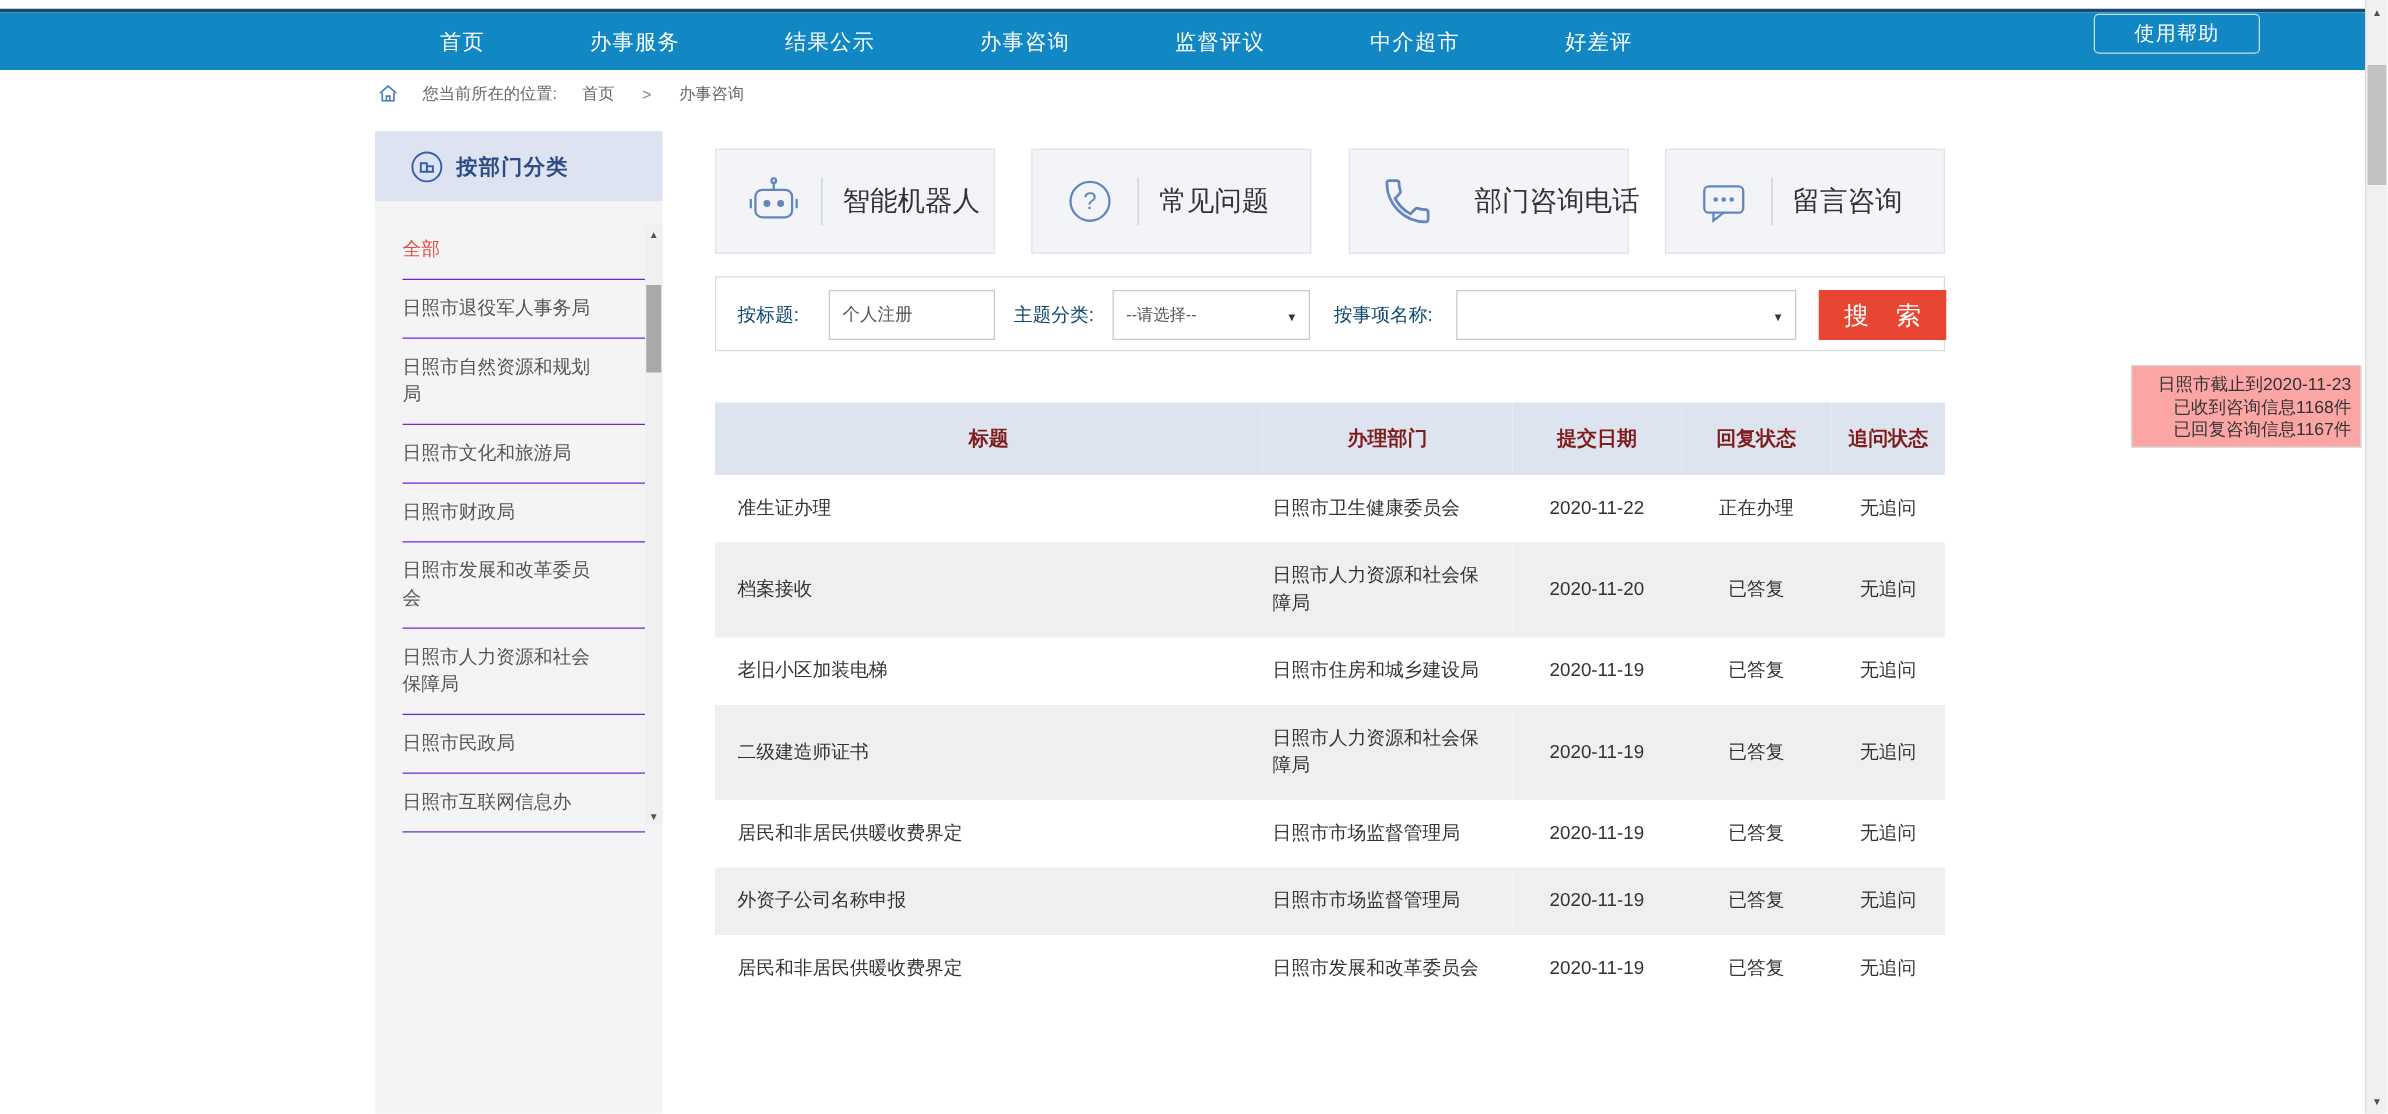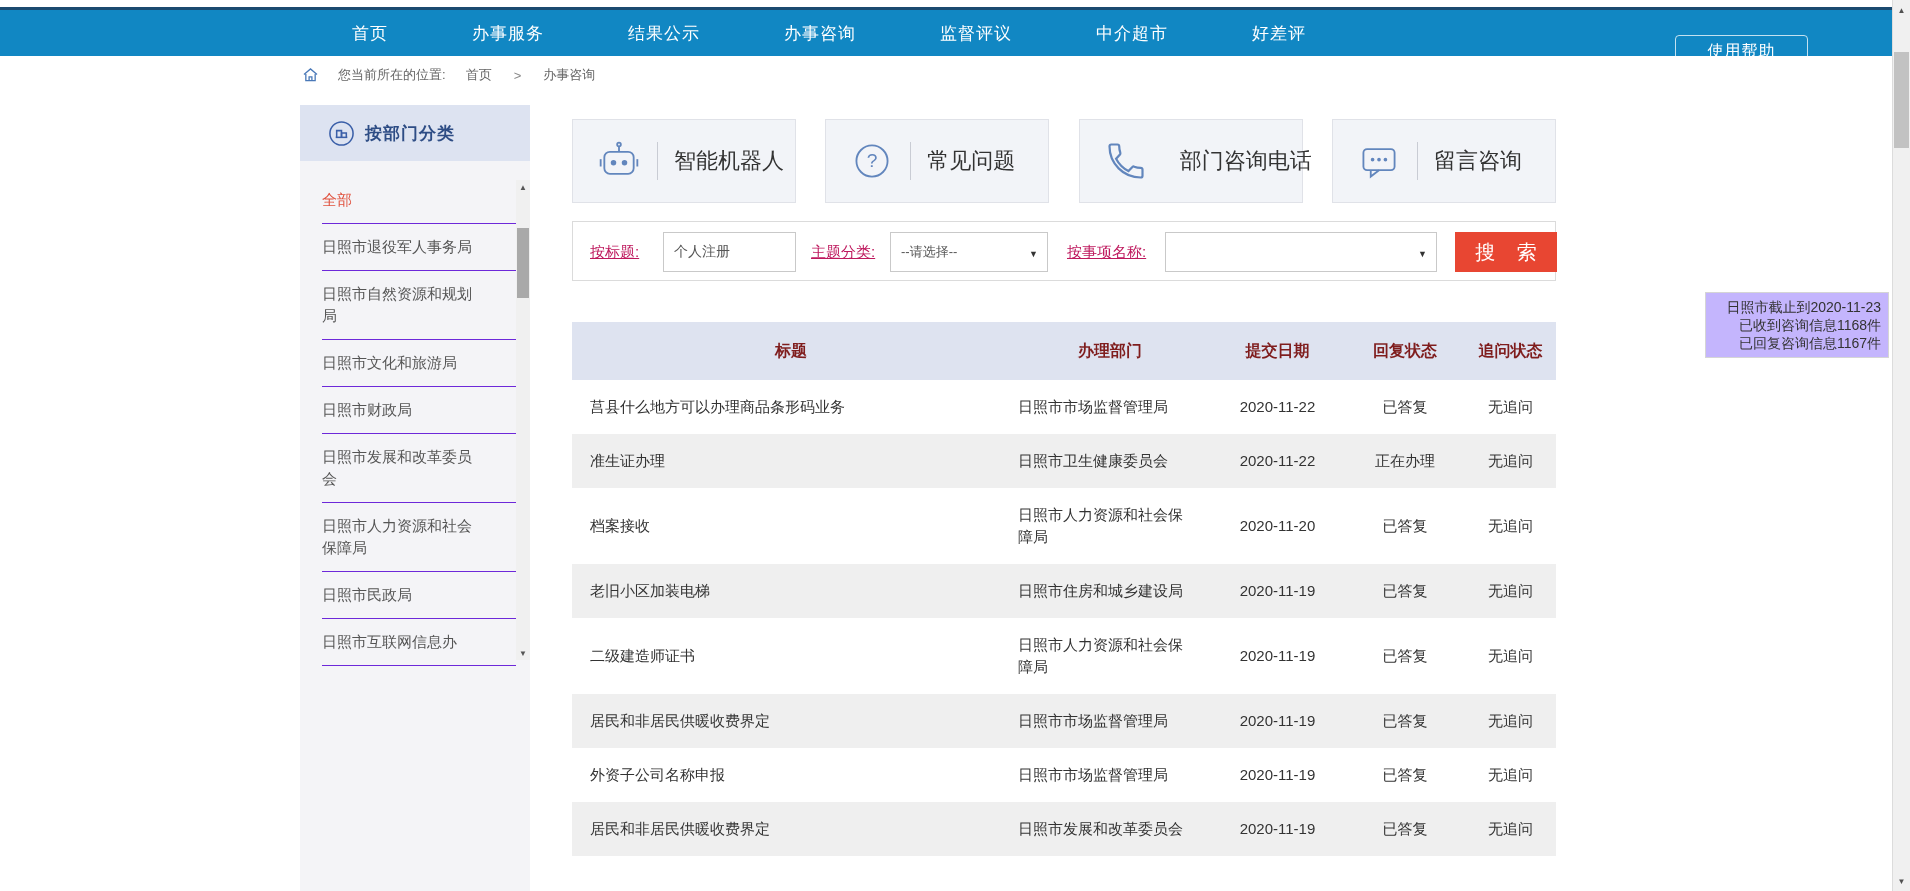--- a/index.html
+++ b/index.html
@@ -5,21 +5,21 @@
   * { margin:0; padding:0; box-sizing:border-box; }
   html,body { width:1910px; height:891px; overflow:hidden; background:#fff;
     font-family:"Liberation Sans","DejaVu Sans",sans-serif; }
   .stage { position:relative; width:1910px; height:891px; background:#fff; }
 
   
   .top-dark { position:absolute; left:0; top:7px; width:1892px; height:3px; background:#1b4a70; }
   .navbar { position:absolute; left:0; top:10px; width:1892px; height:46px; background:#1187c3;
     display:flex; align-items:center; padding-left:352px; gap:84px; }
   .nav-item { color:#fff; font-size:17px; letter-spacing:1px; cursor:pointer; white-space:nowrap; }
-  .help-btn { position:absolute; left:1675px; top:35px; width:133px; height:32px;
+  .help-btn { position:absolute; left:1675px; top:11px; width:133px; height:32px;
     border:1px solid rgba(255,255,255,.75); border-radius:4px; color:#fff; font-size:16px;
     display:flex; align-items:center; justify-content:center; letter-spacing:1px; cursor:pointer; }
 
   
   .breadcrumb { position:absolute; left:303px; top:66px; display:flex; align-items:center;
     gap:20px; font-size:13px; color:#666; }
   .breadcrumb .sep { color:#888; margin:0 2px; }
 
   
   .sidebar { position:absolute; left:300px; top:105px; width:230px; height:786px; background:#f4f4f7; }
@@ -42,33 +42,33 @@
   .cards { position:absolute; left:572px; top:119px; width:984px; display:flex; justify-content:space-between; }
   .card { width:224px; height:84px; background:#f2f4f8; border:1px solid #e0e2e8;
     display:flex; align-items:center; padding-left:24px; gap:16px; cursor:pointer; }
   .card .vline { width:1px; height:38px; background:#c9ccd4; }
   .card .lbl { font-size:22px; color:#333; white-space:nowrap; }
 
   
   .search-box { position:absolute; left:572px; top:221px; width:984px; height:60px;
     border:1px solid #dbdbdb; background:#fff; }
   .search-box .s-label { position:absolute; top:0; height:60px; display:flex; align-items:center;
-    font-size:15px; color:#be185d;text-decoration:underline; }
+    font-size:15px; color:#0c4a6e; }
   .inp { position:absolute; top:10px; height:40px; border:1px solid #c9c9c9; background:#fff;
     font-size:14px; color:#555; padding-left:10px; display:flex; align-items:center; }
   .sel { position:absolute; top:10px; height:40px; border:1px solid #c9c9c9; background:#fff;
     font-size:13px; color:#555; padding-left:10px; display:flex; align-items:center; cursor:pointer; }
   .sel .caret { position:absolute; right:9px; top:16px; font-size:9px; color:#333; }
   .search-btn { position:absolute; left:882px; top:10px; width:102px; height:40px; background:#e84632;
     color:#fff; font-size:20px; letter-spacing:8px; display:flex; align-items:center; justify-content:center;
     padding-left:8px; cursor:pointer; }
 
   
   .stats { position:absolute; left:1705px; top:292px; width:184px; border:1px solid #d5d5d5;
-    background:#c4b5fd; padding:5px 7px; font-size:14px; line-height:18px; color:#333; text-align:right; }
+    background:#fca5a5; padding:5px 7px; font-size:14px; line-height:18px; color:#333; text-align:right; }
 
   
   .tablewrap { position:absolute; left:572px; top:322px; width:984px; }
   table { width:984px; border-collapse:collapse; table-layout:fixed; }
   col.c1{width:438px;} col.c2{width:200px;} col.c3{width:135px;} col.c4{width:120px;} col.c5{width:91px;}
   thead th { height:58px; background:#dee3f0; color:#7f1d1d; font-size:16px; font-weight:bold; }
   tbody td { padding:16px 0; font-size:15px; color:#333; line-height:22px; vertical-align:middle; }
   tbody td.title { padding-left:18px; text-align:left; cursor:pointer; }
   tbody td.dept { padding-left:8px; padding-right:14px; text-align:left; }
   tbody td.ctr { text-align:center; }
@@ -233,27 +233,20 @@
         <tr>
           <th>标题</th>
           <th>办理部门</th>
           <th>提交日期</th>
           <th>回复状态</th>
           <th>追问状态</th>
         </tr>
       </thead>
       <tbody>
 
-          <tr>
-            <td class="title">莒县什么地方可以办理商品条形码业务</td>
-            <td class="dept">日照市市场监督管理局</td>
-            <td class="ctr">2020-11-22</td>
-            <td class="ctr">已答复</td>
-            <td class="ctr">无追问</td>
-          </tr>
 
           <tr>
             <td class="title">准生证办理</td>
             <td class="dept">日照市卫生健康委员会</td>
             <td class="ctr">2020-11-22</td>
             <td class="ctr">正在办理</td>
             <td class="ctr">无追问</td>
           </tr>
 
           <tr>

